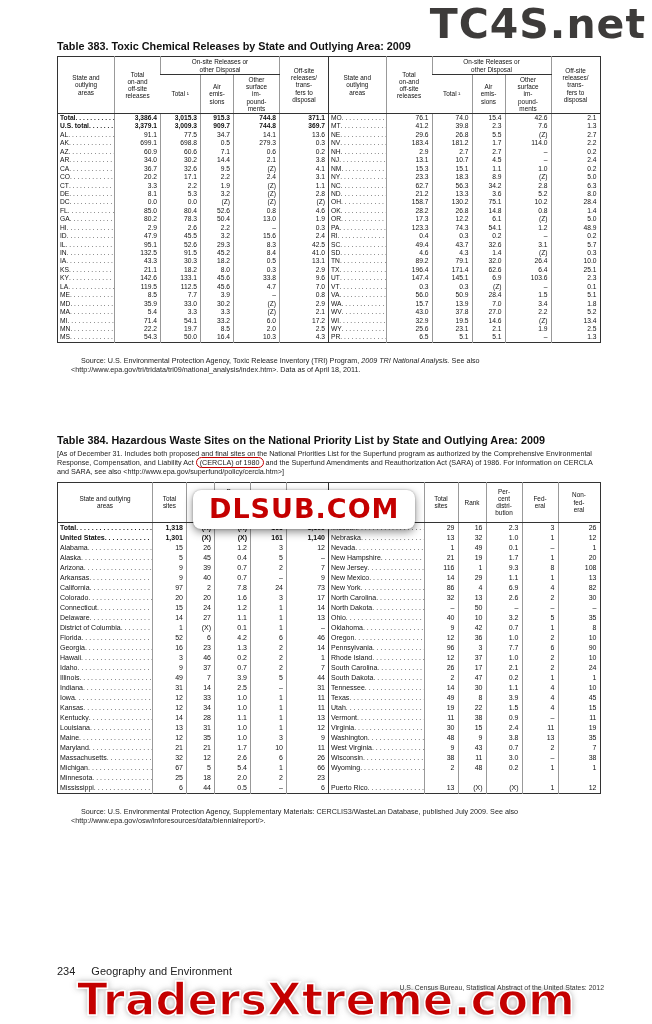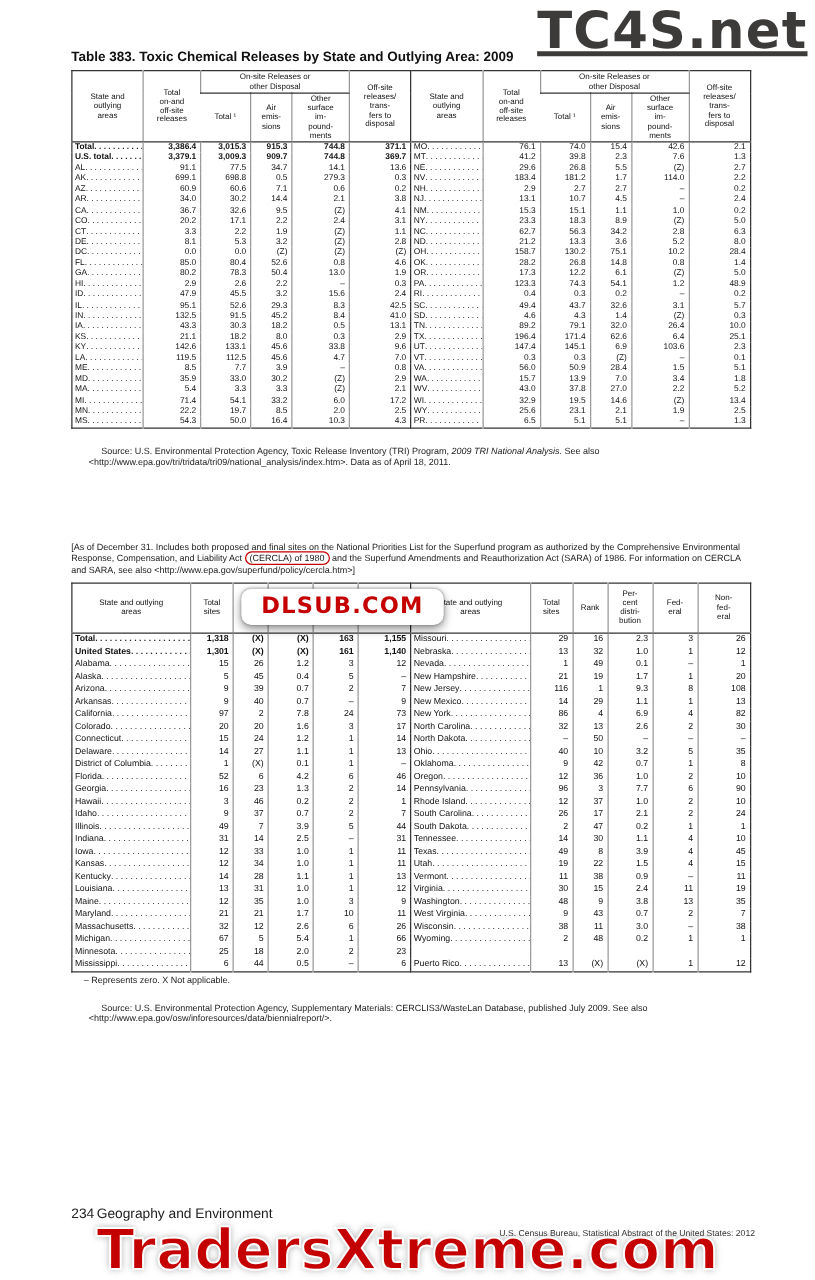--- a/index.html
+++ b/index.html
@@ -54,37 +54,36 @@
   .dots::after{content:" . . . . . . . . . . . . . . . . . . . . . . . . . . . . .";}
 
   
   .foot{font-size:7.2px;line-height:8.8px;margin:2px 0 0 0;color:#222;}
   .foot .ind{display:block;text-indent:10px;}
   .src{font-size:7.2px;line-height:8.8px;margin:14px;color:#222;text-indent:10px;}
   .gap-383-384{height:46px;}
 
   
   .page-footer{position:absolute;left:57px;bottom:47px;font-size:11px;color:#222;}
-  .page-footer .pgnum{margin-right:2px;}
+  .page-footer .pgnum{margin-right:16px;}
   .census-line{position:absolute;right:48px;bottom:33px;font-size:6.9px;color:#333;}
 
   
   .wm-top{
     position:absolute;top:0;right:6px;
     font-size:41px;font-weight:bold;letter-spacing:1px;
     color:#2d2b2a;opacity:.92;
     font-family:"DejaVu Sans", sans-serif;
-    text-decoration:underline;
   }
   .wm-mid{
-    position:absolute;top:471px;left:193px;
+    position:absolute;top:490px;left:193px;
     background:#fff;border-radius:8px;
     box-shadow:0 3px 8px rgba(0,0,0,.45), 0 0 2px rgba(0,0,0,.3);
     padding:3px 16px 5px 16px;
-    font-size:18px;font-weight:bold;letter-spacing:1px;
+    font-size:27px;font-weight:bold;letter-spacing:1px;
     color:var(--red);
     font-family:"DejaVu Sans", sans-serif;
     z-index:5;
   }
   .wm-bottom{
     position:absolute;bottom:-2px;left:50%;transform:translateX(-50%);
     font-size:45px;font-weight:bold;letter-spacing:0px;white-space:nowrap;
     color:var(--red);
     -webkit-text-stroke:1.5px #fff;
     text-shadow:0 0 1px #fff,0 0 2px #fff,0 0 6px rgba(70,70,70,.55);
@@ -891,20 +890,21 @@
             </tbody>
         </table>
       </div>
 
       <p class="src"><span>Source: U.S. Environmental Protection Agency, Toxic Release Inventory (TRI) Program, </span><i>2009 TRI National Analysis.</i><span> See also &lt;http://www.epa.gov/tri/tridata/tri09/national_analysis/index.htm&gt;. Data as of April 18, 2011.</span></p>
     </section>
 
     <div class="gap-383-384"></div>
 
     <section>
+      <h2 class="tbl-title t384-title">Table 384. Hazardous Waste Sites on the National Priority List by State and Outlying Area: 2009</h2>
       <p class="tbl-note"><span>[As of December 31. Includes both proposed and final sites on the National Priorities List for the Superfund program as authorized by the Comprehensive Environmental Response, Compensation, and Liability Act </span><span class="red-circle">(CERCLA) of 1980</span><span> and the Superfund Amendments and Reauthorization Act (SARA) of 1986. For information on CERCLA and SARA, see also &lt;http://www.epa.gov/superfund/policy/cercla.htm&gt;]</span></p>
 
       <div class="tbl-frame">
         <table class="half t384">
           <colgroup>
               <col style="width:95px">
               <col style="width:34px">
               <col style="width:28px">
               <col style="width:36px">
               <col style="width:36px">
@@ -1658,23 +1658,20 @@
                 <td class="num">13</td>
                 <td class="num">(X)</td>
                 <td class="num">(X)</td>
                 <td class="num">1</td>
                 <td class="num">12</td>
               </tr>
             </tbody>
         </table>
       </div>
 
-      <p class="foot">
-          <span class="ind">– Represents zero. X Not applicable.</span>
-        </p>
       <p class="src">Source: U.S. Environmental Protection Agency, Supplementary Materials: CERCLIS3/WasteLan Database, published July 2009. See also &lt;http://www.epa.gov/osw/inforesources/data/biennialreport/&gt;.</p>
     </section>
 
   </div>
 
   <div class="wm-mid">DLSUB.COM</div>
 
   <div class="page-footer">
     <span class="pgnum">234</span><span>Geography and Environment</span>
   </div>

